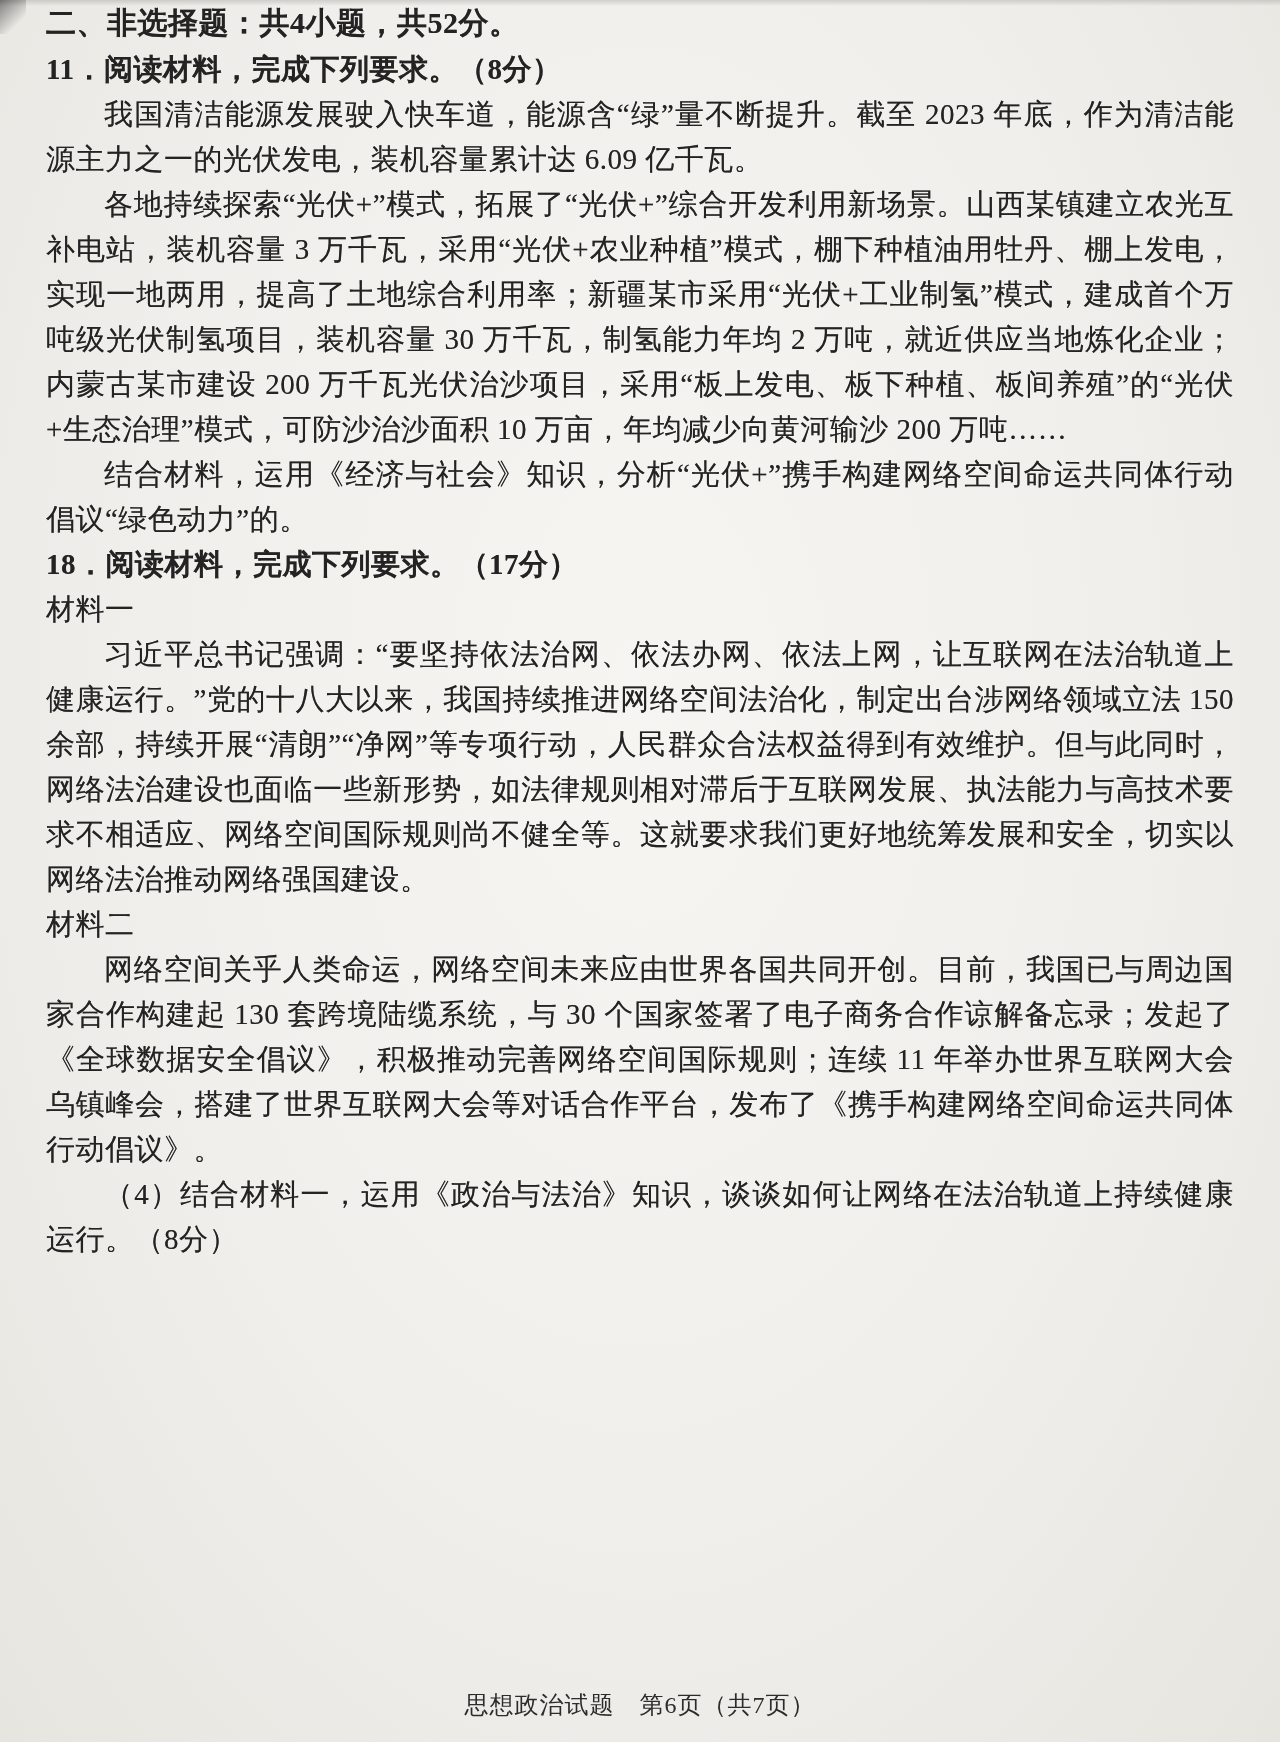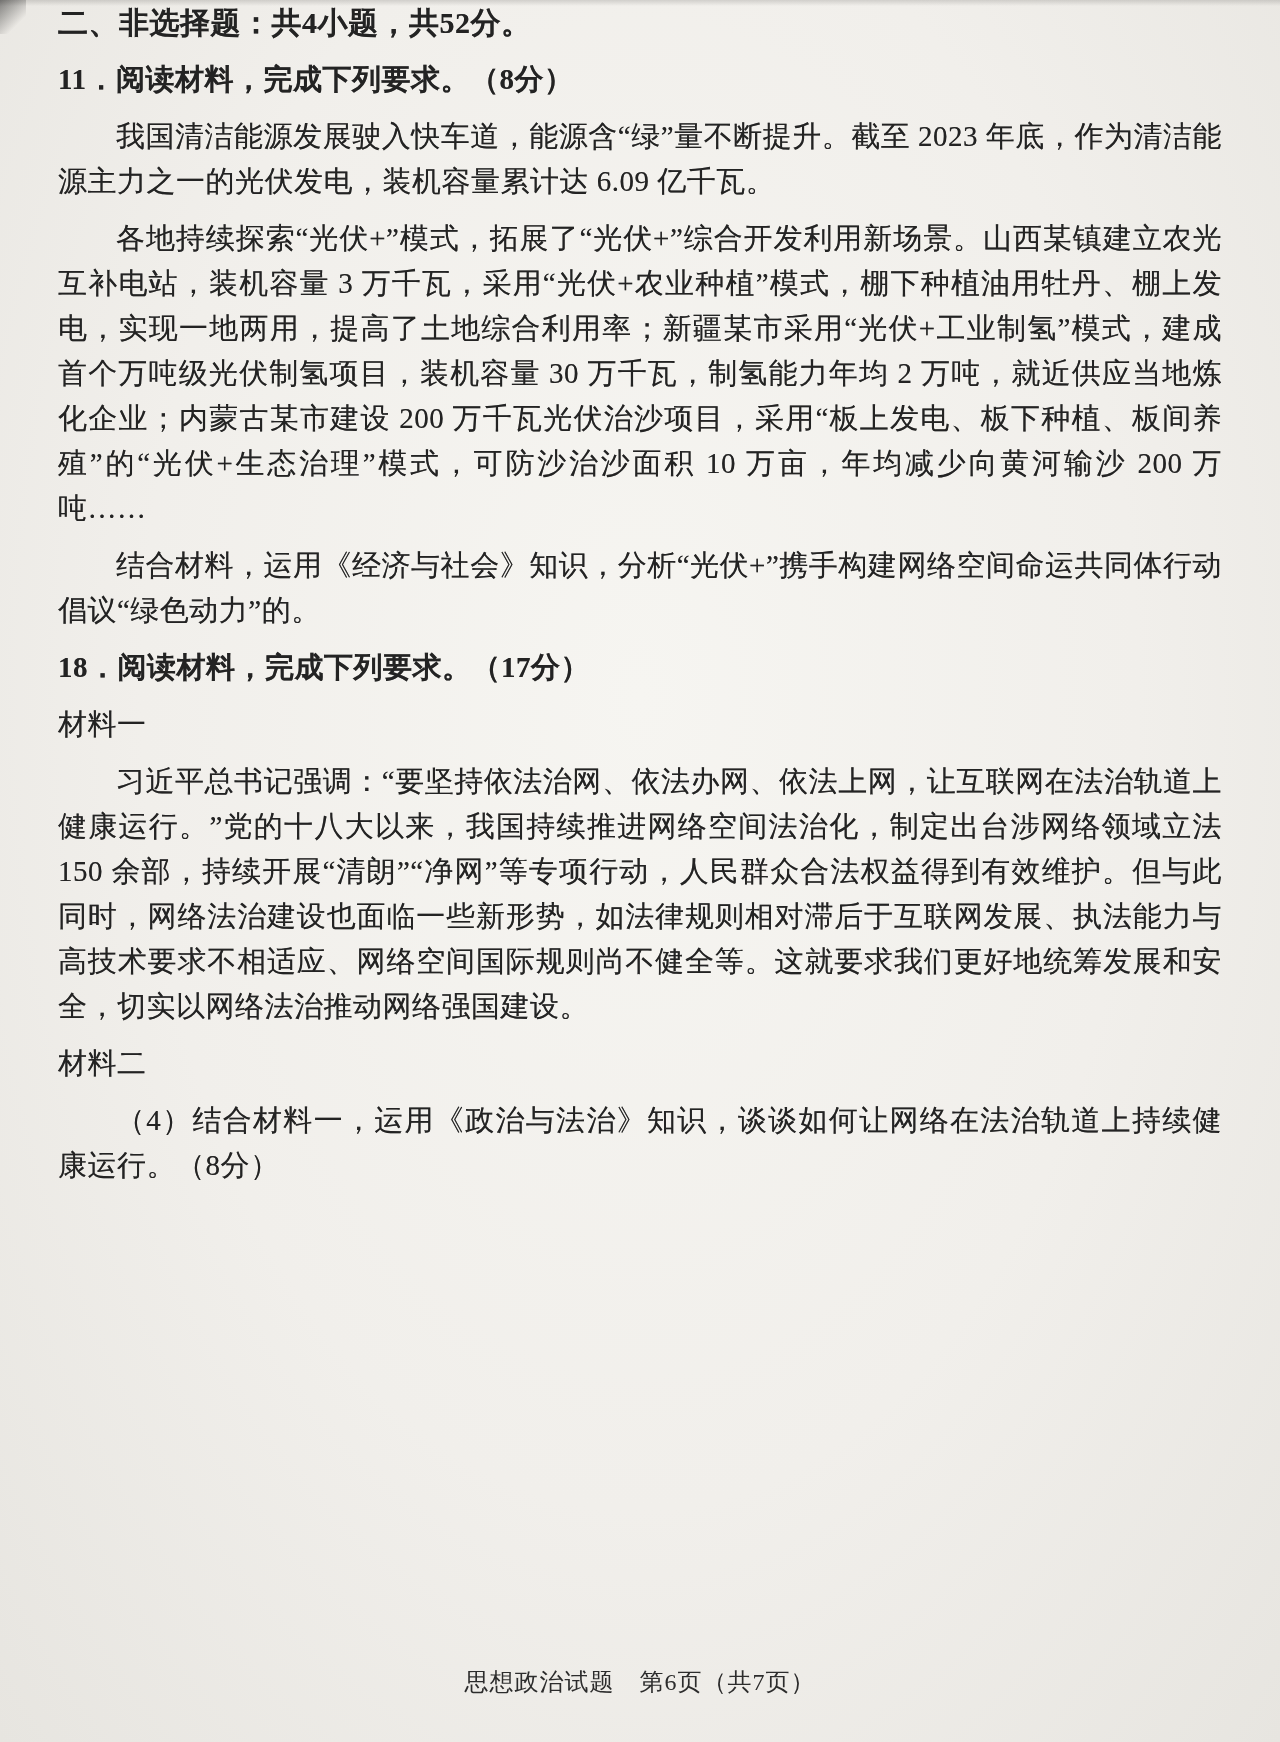--- a/index.html
+++ b/index.html
@@ -34,21 +34,21 @@
     background: linear-gradient(to bottom, rgba(60,58,55,0.18), rgba(60,58,55,0));
     pointer-events: none;
   }
   .page-content {
     position: absolute;
     top: 4px;
     left: 46px;
     width: 1188px;
   }
   p {
-    margin: 12px;
+    margin: 0;
     font-size: 29px;
     line-height: 45px;
     text-align: justify;
     letter-spacing: 0.5px;
     text-shadow: 0 0 0.6px rgba(35,35,35,0.55);
   }
   .section-header {
     font-weight: bold;
     font-size: 30px;
     margin-top: -4px;
@@ -59,21 +59,21 @@
   }
   .para {
     text-indent: 2em;
     font-family: Liberation Serif, serif;
   }
   .material-label {
     font-weight: normal;
   }
   .footer {
     position: absolute;
-    bottom: 44px;
+    bottom: 21px;
     left: 0;
     width: 100%;
     text-align: center;
     font-size: 24px;
     color: #2c2c2c;
     letter-spacing: 1px;
   }
 </style>
 </head>
 <body>
@@ -95,19 +95,20 @@
   <p class="para">结合材料，运用《经济与社会》知识，分析“光伏+”携手构建网络空间命运共同体行动倡议“绿色动力”的。</p>
 
   <p class="q-title">18．阅读材料，完成下列要求。（17分）</p>
 
   <p class="material-label">材料一</p>
 
   <p class="para">习近平总书记强调：“要坚持依法治网、依法办网、依法上网，让互联网在法治轨道上健康运行。”党的十八大以来，我国持续推进网络空间法治化，制定出台涉网络领域立法 150 余部，持续开展“清朗”“净网”等专项行动，人民群众合法权益得到有效维护。但与此同时，网络法治建设也面临一些新形势，如法律规则相对滞后于互联网发展、执法能力与高技术要求不相适应、网络空间国际规则尚不健全等。这就要求我们更好地统筹发展和安全，切实以网络法治推动网络强国建设。</p>
 
   <p class="material-label">材料二</p>
 
+  <p class="para">网络空间关乎人类命运，网络空间未来应由世界各国共同开创。目前，我国已与周边国家合作构建起 130 套跨境陆缆系统，与 30 个国家签署了电子商务合作谅解备忘录；发起了《全球数据安全倡议》，积极推动完善网络空间国际规则；连续 11 年举办世界互联网大会乌镇峰会，搭建了世界互联网大会等对话合作平台，发布了《携手构建网络空间命运共同体行动倡议》。</p>
 
   <p class="para">（4）结合材料一，运用《政治与法治》知识，谈谈如何让网络在法治轨道上持续健康运行。（8分）</p>
 
 
 </div>
 
 <div class="footer">思想政治试题　第6页（共7页）</div>
 
 </body></html>

